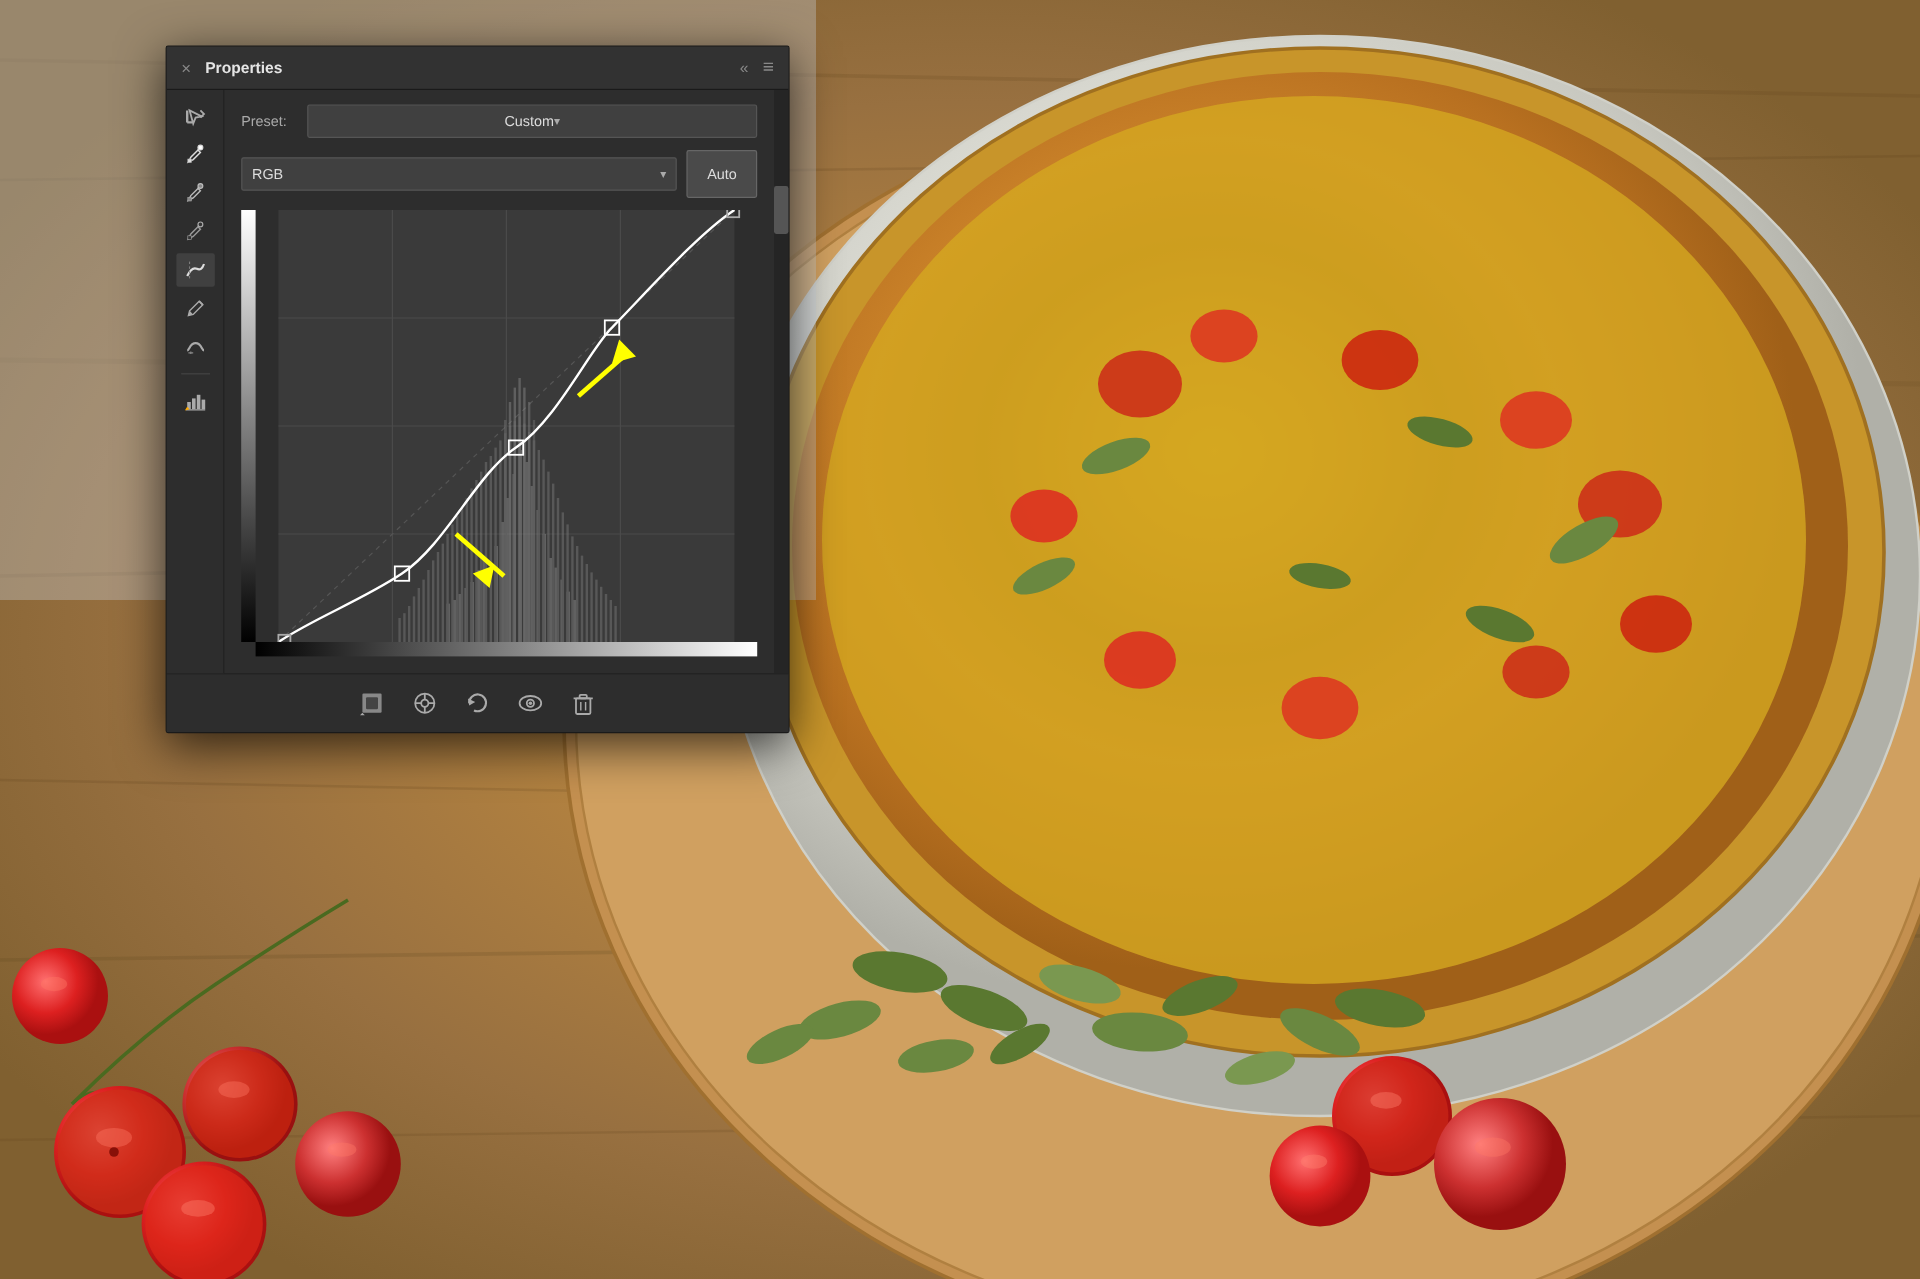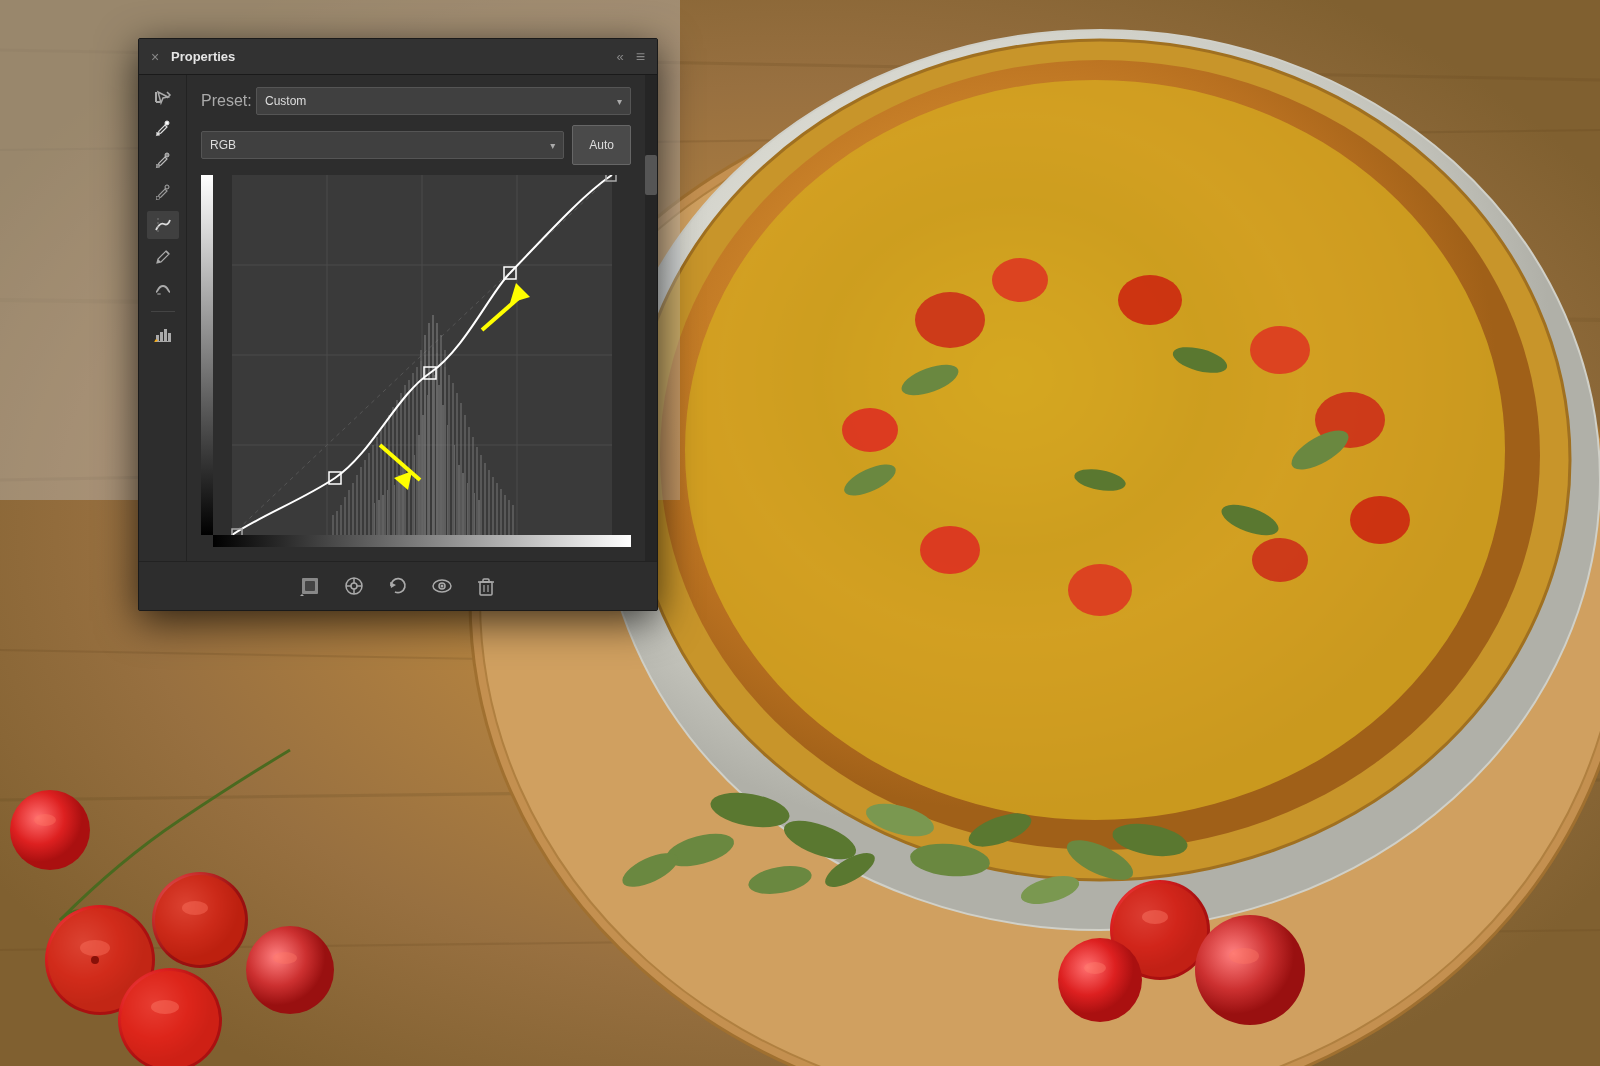--- a/index.html
+++ b/index.html
@@ -227,37 +227,37 @@
     
     .preset-row {
       display: flex;
       align-items: center;
       gap: 10px;
       margin-bottom: 10px;
     }
 
     .preset-label {
       color: #aaa;
-      font-size: 16px;
+      font-size: 12px;
       width: 45px;
       flex-shrink: 0;
     }
 
     .preset-select {
       flex: 1;
       height: 28px;
       background: #404040;
       border: 1px solid #555;
       color: #ddd;
       font-size: 12px;
       padding: 0 8px;
       cursor: pointer;
       display: flex;
       align-items: center;
-      justify-content: space-between;
+      justify-content: center;
       border-radius: 2px;
     }
 
     .preset-select-chevron {
       color: #aaa;
       font-size: 10px;
     }
 
     
     .channel-row {

